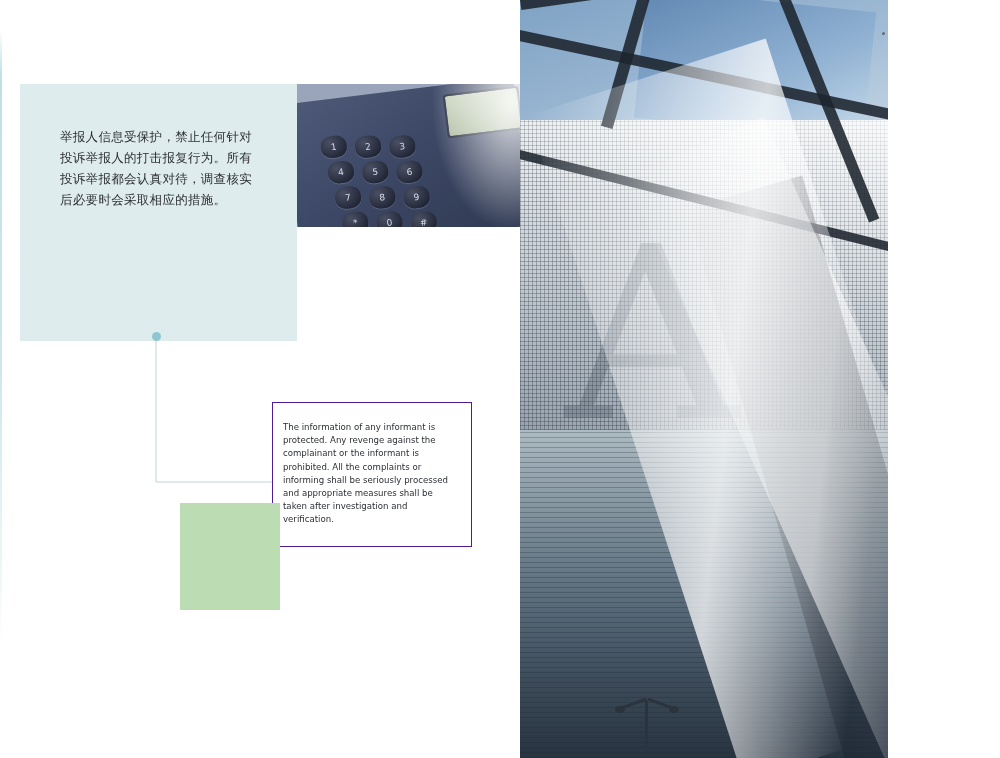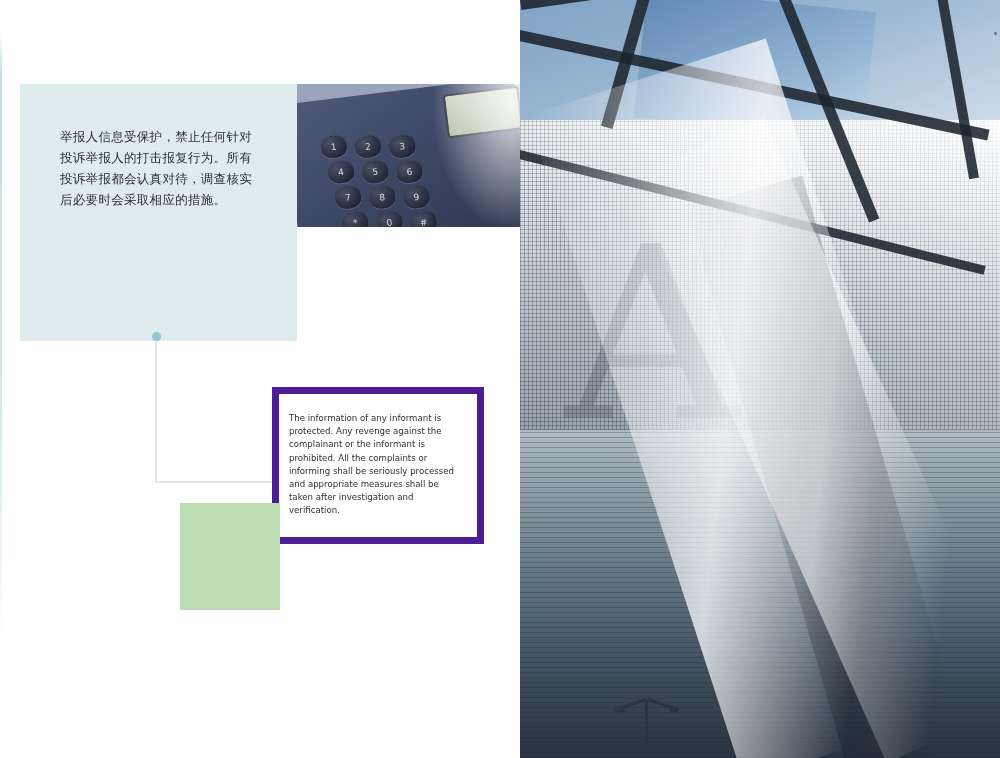--- a/index.html
+++ b/index.html
@@ -2,21 +2,21 @@
 <html><head>
 <meta charset="utf-8">
 <style>
   html, body {
     margin: 0;
     padding: 0;
     background: #ffffff;
   }
   .page {
     position: relative;
-    width: 1000px;
+    width: 888px;
     height: 758px;
     overflow: hidden;
     background: #22c55e;
     font-family: "Liberation Sans", sans-serif;
   }
 
   
   .left-panel {
     position: absolute;
     left: 0; top: 0;
@@ -121,23 +121,23 @@
     position: absolute;
     left: 152px; top: 332px;
     width: 9px; height: 9px;
     border-radius: 50%;
     background: #8fc6cf;
   }
 
   
   .en-block {
     position: absolute;
-    left: 272px; top: 387px;
+    left: 272px; top: 402px;
     width: 198px; height: 143px;
-    border: 7px solid #4c1d95;
+    border: 1px solid #4c1d95;
     background: #ffffff;
   }
   .en-text {
     position: absolute;
     left: 10px; top: 18px;
     width: 172px;
     font-family: "DejaVu Sans", sans-serif;
     font-size: 8.6px;
     line-height: 13.2px;
     color: #2b2f35;

